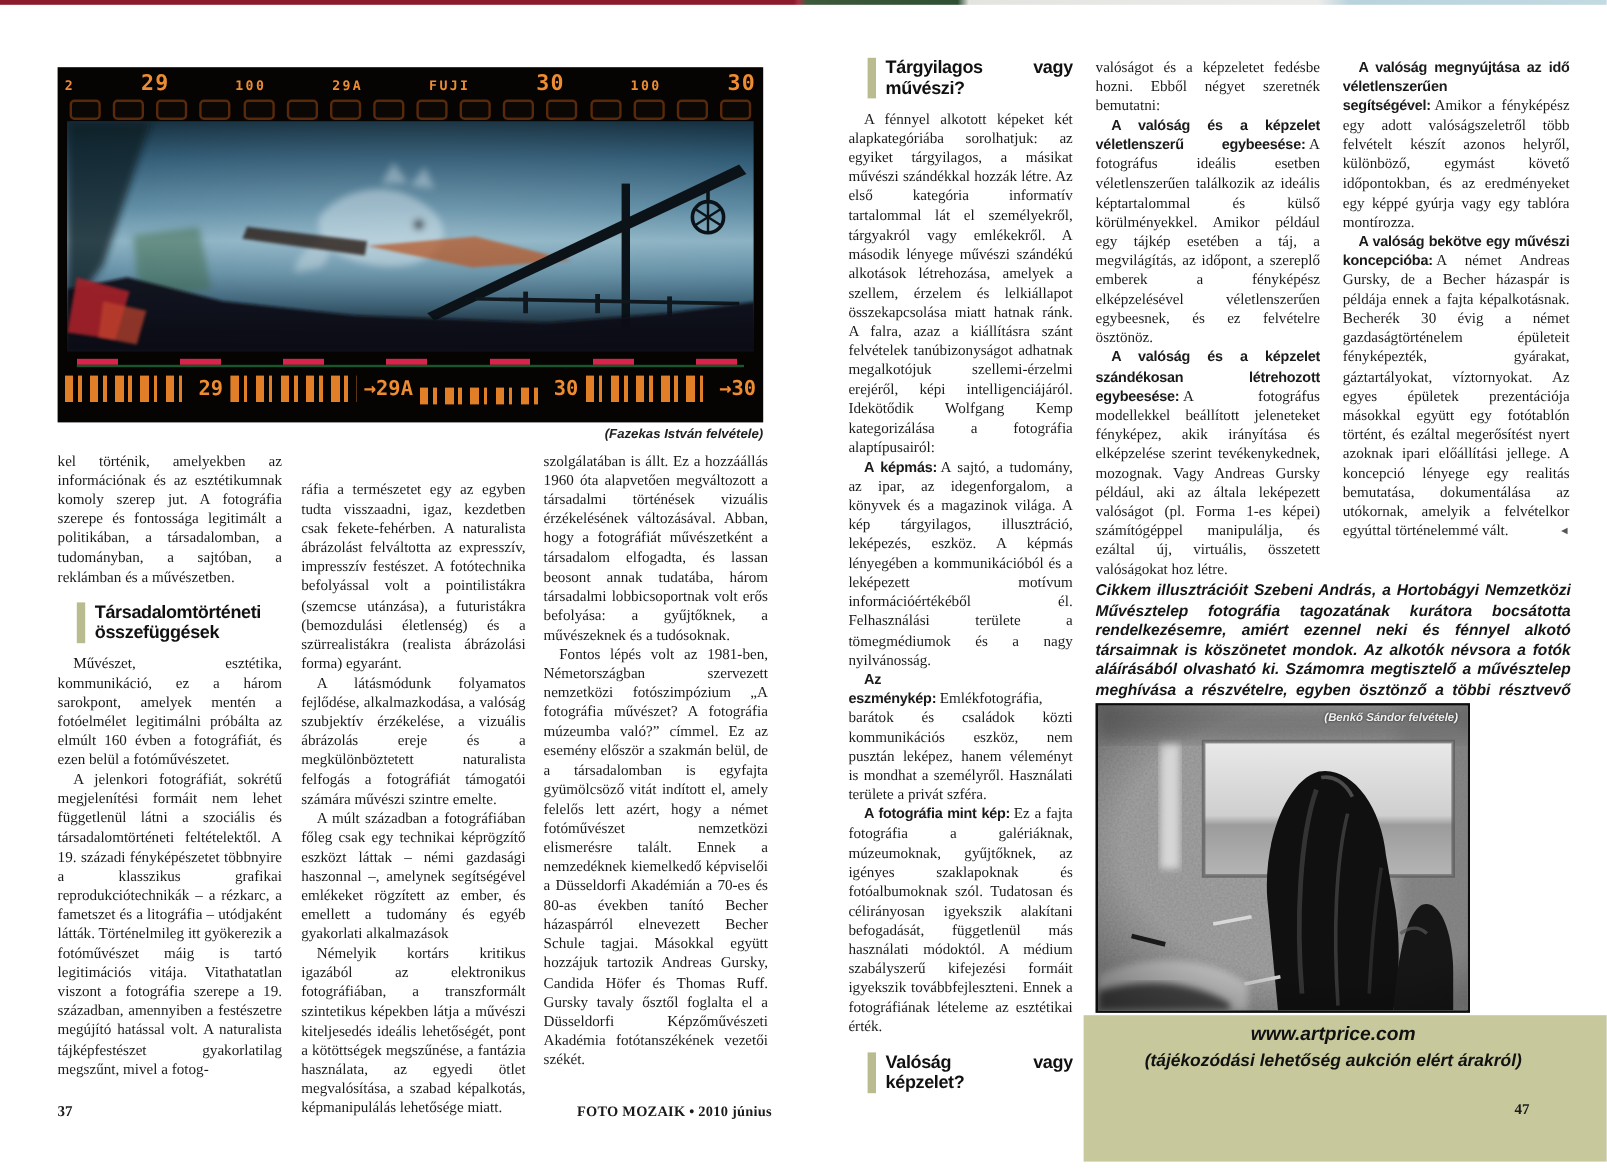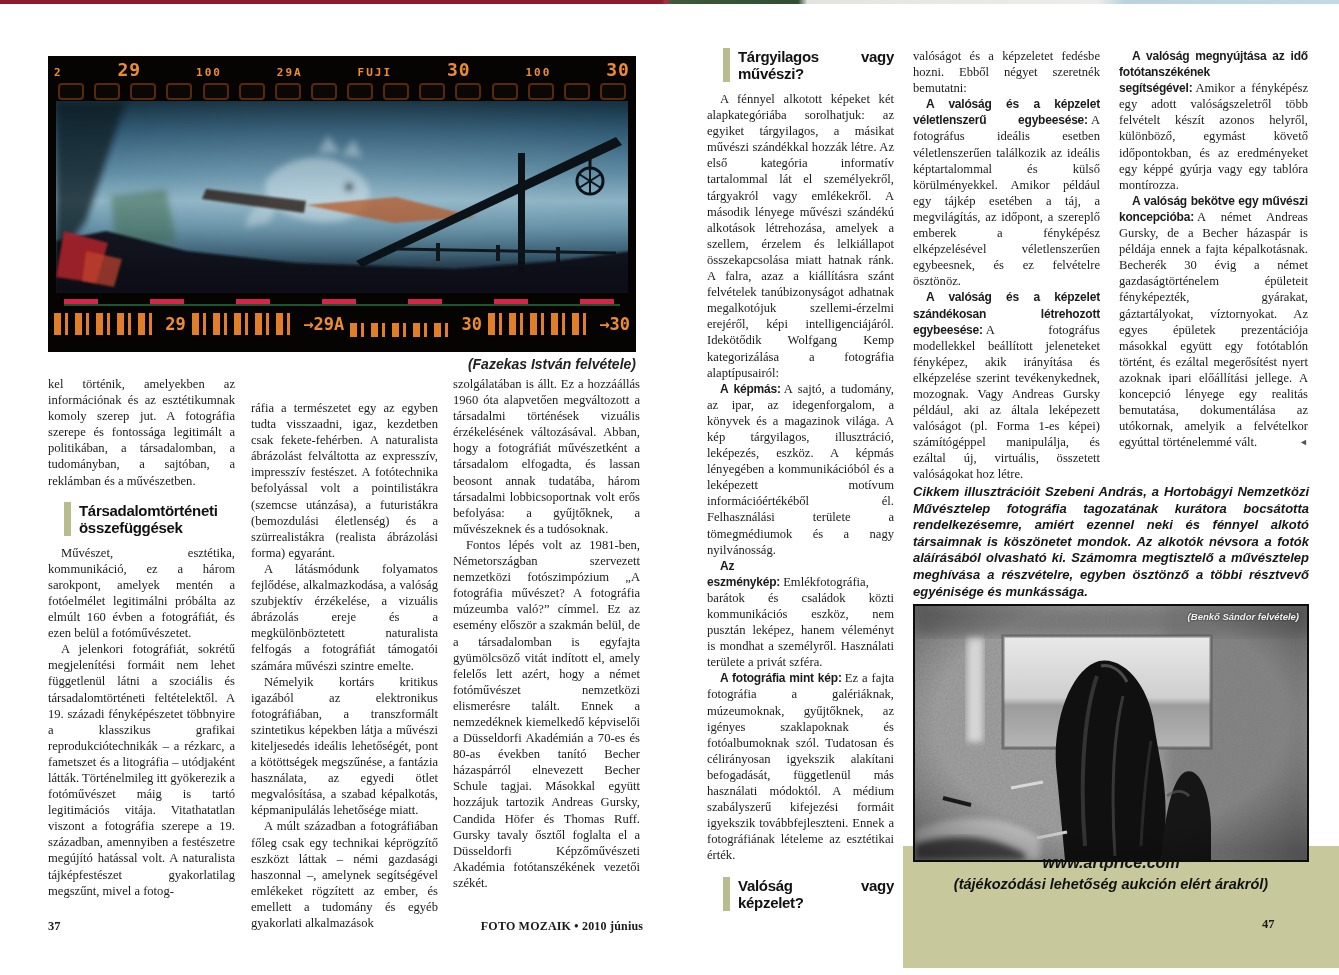--- a/index.html
+++ b/index.html
@@ -34,21 +34,21 @@
   .dash-red{position:absolute;left:0;top:0;right:0;height:5px;
     background:repeating-linear-gradient(90deg,#d8244a 0 34px,transparent 34px 86px);}
   .dash-green{position:absolute;left:0;top:5px;right:0;height:2px;background:#1d6b38;opacity:.8;}
   .barcoderow{display:flex;align-items:center;height:30px;gap:6px;
     font-family:"DejaVu Sans Mono",monospace;color:#ee8c31;font-weight:bold;font-size:17px;}
   .bars{height:22px;flex:1;
     background:repeating-linear-gradient(90deg,#e07f28 0 7px,transparent 7px 11px,#e07f28 11px 14px,transparent 14px 21px);}
   .bars.low{height:14px;align-self:flex-end;margin-bottom:2px;}
   .film-caption{
     position:absolute;left:48px;top:356px;width:588px;text-align:right;
-    font-family:"Liberation Sans",sans-serif;font-style:italic;font-weight:bold;font-size:14px;color:#222;
+    font-family:"Liberation Sans",sans-serif;font-style:italic;font-weight:bold;font-size:11px;color:#222;
   }
   
   .col{position:absolute;font-size:12.6px;line-height:16.1px;text-align:justify;overflow:hidden;}
   .col p{margin:0;}
   .ind{text-indent:13px;}
   .heading{display:flex;margin:13px 0 9px 16px;}
   .heading .hbar{width:7px;background:#b9bc8e;margin-right:8px;flex:none;}
   .heading .htxt{font-family:"Liberation Sans",sans-serif;font-weight:bold;font-size:15px;line-height:17px;letter-spacing:-0.3px;color:#111;}
   .heading.first{margin-top:0;}
   .runin{font-family:"Liberation Sans",sans-serif;font-weight:bold;font-size:12px;letter-spacing:-0.2px;margin-right:3px;}
@@ -61,21 +61,21 @@
   #r-col1{left:707px;top:48px;width:187px;height:868px;}
   #r-col2{left:913px;top:48px;width:187px;height:432px;}
   #r-col3{left:1119px;top:48px;width:189px;height:432px;}
   
   .note{
     position:absolute;left:913px;top:484px;width:396px;
     font-family:"Liberation Sans",sans-serif;font-style:italic;font-weight:bold;
     font-size:13px;line-height:16.6px;text-align:justify;color:#161616;
   }
   .bw-photo{
-    position:absolute;left:913px;top:604px;width:396px;height:258px;
+    position:absolute;left:913px;top:586px;width:312px;height:258px;
     border:2px solid #0d0d0d;box-sizing:border-box;overflow:hidden;background:#8a8a8a;
   }
   .bw-caption{
     position:absolute;right:8px;top:5px;color:#f4f4f4;
     font-family:"Liberation Sans",sans-serif;font-style:italic;font-weight:bold;font-size:9.5px;
     text-shadow:0 0 2px rgba(0,0,0,.8);z-index:3;
   }
   .olive-panel{
     position:absolute;left:903px;top:846px;width:436px;height:122px;background:#c7c99c;
   }
@@ -202,22 +202,22 @@
       <div class="hbar"></div>
       <div class="htxt">Társadalomtörténeti összefüggések</div>
     </div>
     <p class="ind">Művészet, esztétika, kommunikáció, ez a három sarokpont, amelyek mentén a fotóelmélet legitimálni próbálta az elmúlt 160 évben a fotográfiát, és ezen belül a fotóművészetet.</p>
     <p class="ind">A jelenkori fotográfiát, sokrétű megjelenítési formáit nem lehet függetlenül látni a szociális és társadalomtörténeti feltételektől. A 19. századi fényképészetet többnyire a klasszikus grafikai reprodukciótechnikák – a rézkarc, a fametszet és a litográfia – utódjaként látták. Történelmileg itt gyökerezik a fotóművészet máig is tartó legitimációs vitája. Vitathatatlan viszont a fotográfia szerepe a 19. században, amennyiben a festészetre megújító hatással volt. A naturalista tájképfestészet gyakorlatilag megszűnt, mivel a fotog-</p>
   </div>
 
   <div class="col" id="l-col2">
     <p>ráfia a természetet egy az egyben tudta visszaadni, igaz, kezdetben csak fekete-fehérben. A naturalista ábrázolást felváltotta az expresszív, impresszív festészet. A fotótechnika befolyással volt a pointilistákra (szemcse utánzása), a futuristákra (bemozdulási életlenség) és a szürrealistákra (realista ábrázolási forma) egyaránt.</p>
     <p class="ind">A látásmódunk folyamatos fejlődése, alkalmazkodása, a valóság szubjektív érzékelése, a vizuális ábrázolás ereje és a megkülönböztetett naturalista felfogás a fotográfiát támogatói számára művészi szintre emelte.</p>
+    <p class="ind">A múlt században a fotográfiában főleg csak egy technikai képrögzítő eszközt láttak – némi gazdasági haszonnal –, amelynek segítségével emlékeket rögzített az ember, és emellett a tudomány és egyéb gyakorlati alkalmazások</p>
     <p class="ind">Némelyik kortárs kritikus igazából az elektronikus fotográfiában, a transzformált szintetikus képekben látja a művészi kiteljesedés ideális lehetőségét, pont a kötöttségek megszűnése, a fantázia használata, az egyedi ötlet megvalósítása, a szabad képalkotás, képmanipulálás lehetősége miatt.</p>
-    <p class="ind">A múlt században a fotográfiában főleg csak egy technikai képrögzítő eszközt láttak – némi gazdasági haszonnal –, amelynek segítségével emlékeket rögzített az ember, és emellett a tudomány és egyéb gyakorlati alkalmazások</p>
   </div>
 
   <div class="col" id="l-col3">
     <p>szolgálatában is állt. Ez a hozzáállás 1960 óta alapvetően megváltozott a társadalmi történések vizuális érzékelésének változásával. Abban, hogy a fotográfiát művészetként a társadalom elfogadta, és lassan beosont annak tudatába, három társadalmi lobbicsoportnak volt erős befolyása: a gyűjtőknek, a művészeknek és a tudósoknak.</p>
     <p class="ind">Fontos lépés volt az 1981-ben, Németországban szervezett nemzetközi fotószimpózium „A fotográfia művészet? A fotográfia múzeumba való?” címmel. Ez az esemény először a szakmán belül, de a társadalomban is egyfajta gyümölcsöző vitát indított el, amely felelős lett azért, hogy a német fotóművészet nemzetközi elismerésre talált. Ennek a nemzedéknek kiemelkedő képviselői a Düsseldorfi Akadémián a 70-es és 80-as években tanító Becher házaspárról elnevezett Becher Schule tagjai. Másokkal együtt hozzájuk tartozik Andreas Gursky, Candida Höfer és Thomas Ruff. Gursky tavaly ősztől foglalta el a Düsseldorfi Képzőművészeti Akadémia fotótanszékének vezetői székét.</p>
   </div>
 
   <div class="pageno" id="pn-left">37</div>
   <div class="footer-center">FOTO MOZAIK • 2010 június</div>
 </div>
@@ -240,21 +240,21 @@
     <p class="ind">A fényképészeti képalkotás során több lehetőség létezik a</p>
   </div>
 
   <div class="col" id="r-col2">
     <p>valóságot és a képzeletet fedésbe hozni. Ebből négyet szeretnék bemutatni:</p>
     <p class="ind"><strong class="runin">A valóság és a képzelet véletlenszerű egybeesése:</strong><span>A fotográfus ideális esetben véletlenszerűen találkozik az ideális képtartalommal és külső körülményekkel. Amikor például egy tájkép esetében a táj, a megvilágítás, az időpont, a szereplő emberek a fényképész elképzelésével véletlenszerűen egybeesnek, és ez felvételre ösztönöz.</span></p>
     <p class="ind"><strong class="runin">A valóság és a képzelet szándékosan létrehozott egybeesése:</strong><span>A fotográfus modellekkel beállított jeleneteket fényképez, akik irányítása és elképzelése szerint tevékenykednek, mozognak. Vagy Andreas Gursky például, aki az általa leképezett valóságot (pl. Forma 1-es képei) számítógéppel manipulálja, és ezáltal új, virtuális, összetett valóságokat hoz létre.</span></p>
   </div>
 
   <div class="col" id="r-col3">
-    <p class="ind"><strong class="runin">A valóság megnyújtása az idő fotótanszékének segítségével:</strong><span>Amikor a fényképész egy adott valóságszeletről több felvételt készít azonos helyről, különböző, egymást követő időpontokban, és az eredményeket egy képpé gyúrja vagy egy tablóra montírozza.</span></p>
+    <p class="ind"><strong class="runin">A valóság megnyújtása az idő véletlenszerűen segítségével:</strong><span>Amikor a fényképész egy adott valóságszeletről több felvételt készít azonos helyről, különböző, egymást követő időpontokban, és az eredményeket egy képpé gyúrja vagy egy tablóra montírozza.</span></p>
     <p class="ind"><strong class="runin">A valóság bekötve egy művészi koncepcióba:</strong><span>A német Andreas Gursky, de a Becher házaspár is példája ennek a fajta képalkotásnak. Becherék 30 évig a német gazdaságtörténelem épületeit fényképezték, gyárakat, gáztartályokat, víztornyokat. Az egyes épületek prezentációja másokkal együtt egy fotótablón történt, és ezáltal megerősítést nyert azoknak ipari előállítási jellege. A koncepció lényege egy realitás bemutatása, dokumentálása az utókornak, amelyik a felvételkor egyúttal történelemmé vált.</span><span class="endmark">◄</span></p>
   </div>
 
   <div class="note">Cikkem illusztrációit Szebeni András, a Hortobágyi Nemzetközi Művésztelep fotográfia tagozatának kurátora bocsátotta rendelkezésemre, amiért ezennel neki és fénnyel alkotó társaimnak is köszönetet mondok. Az alkotók névsora a fotók aláírásából olvasható ki. Számomra megtisztelő a művésztelep meghívása a részvételre, egyben ösztönző a többi résztvevő egyénisége és munkássága.</div>
 
   <div class="olive-panel"></div>
 
   <div class="bw-photo">
     <span class="bw-caption">(Benkő Sándor felvétele)</span>
     <svg width="392" height="254" viewBox="0 0 392 254">

